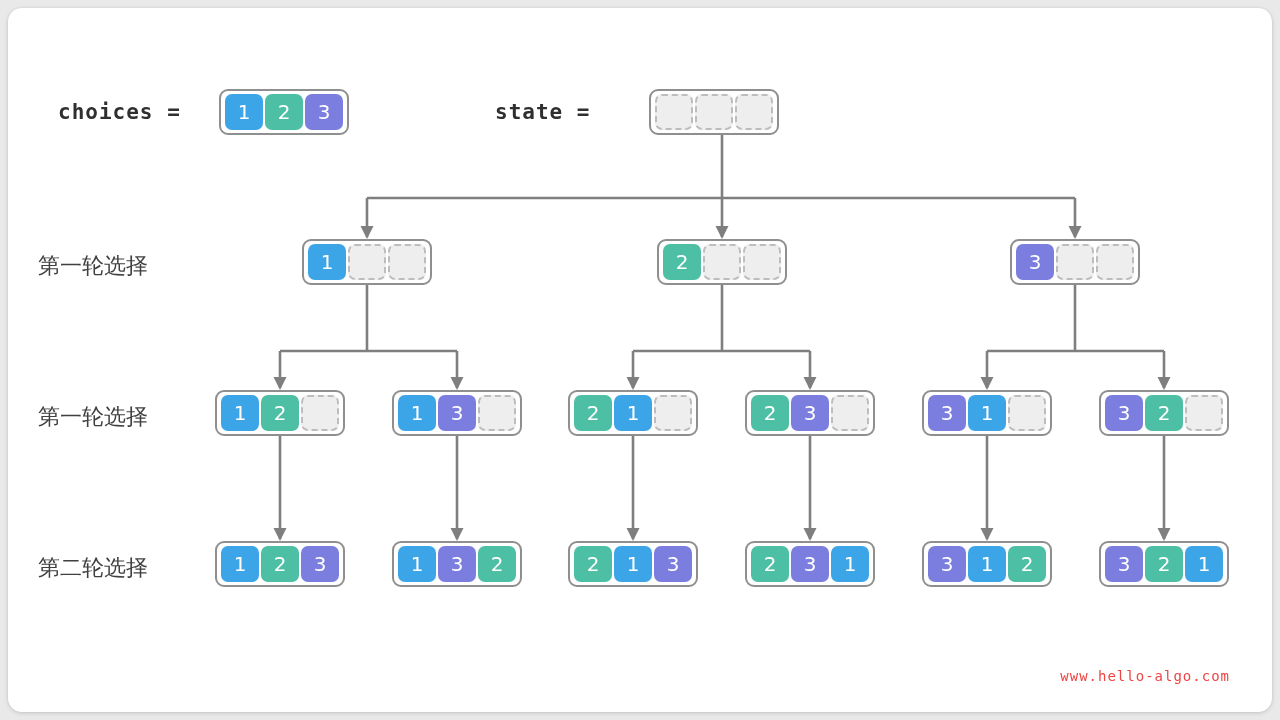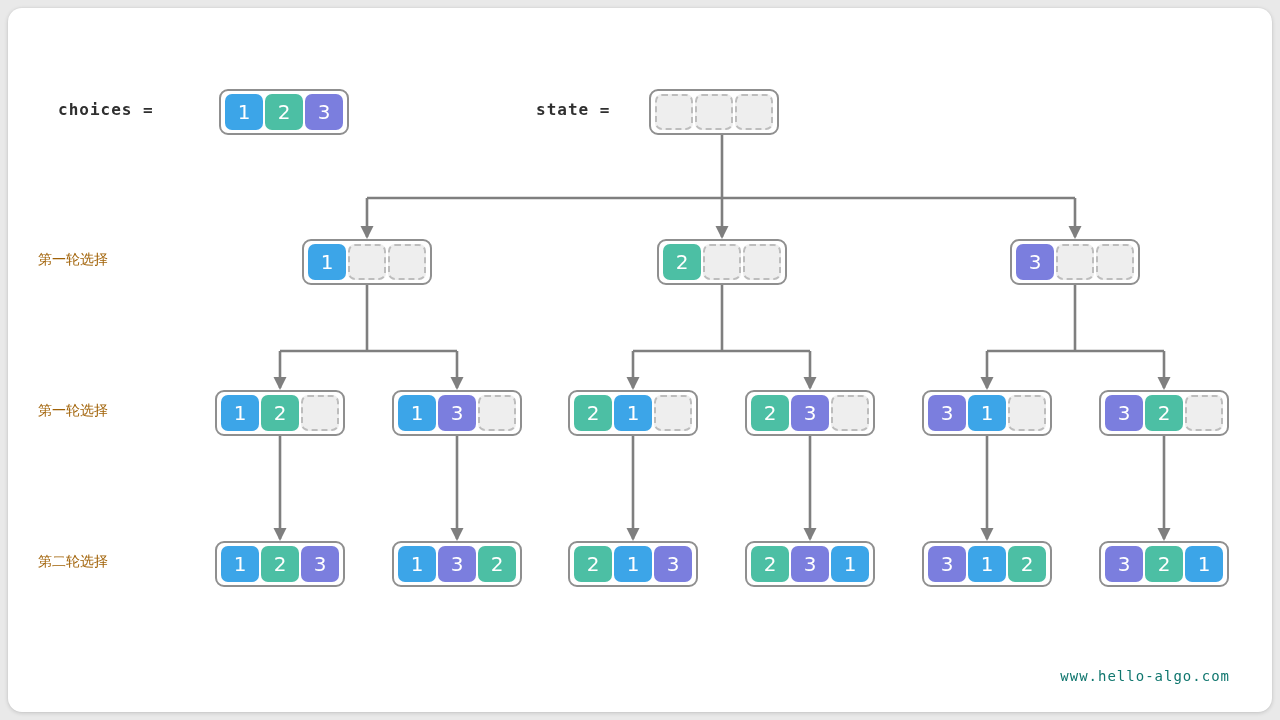--- a/index.html
+++ b/index.html
@@ -48,40 +48,40 @@
     left: 0; top: 0;
     width: 1264px;
     height: 704px;
     pointer-events: none;
   }
 
   
   .mono-label {
     position: absolute;
     font-family: "DejaVu Sans Mono", "Liberation Mono", monospace;
-    font-size: 16px;
+    font-size: 21px;
     font-weight: bold;
     color: #2f2f2f;
     white-space: nowrap;
     letter-spacing: 1px;
   }
   .row-label {
     position: absolute;
     font-family: Liberation Serif, serif;
-    font-size: 14px;
-    color: #a16207;
+    font-size: 22px;
+    color: #404040;
     white-space: nowrap;
   }
   #watermark {
     position: absolute;
     right: 42px;
     bottom: 28px;
     font-family: "DejaVu Sans Mono", "Liberation Mono", monospace;
     font-size: 14px;
-    color: #0f766e;
+    color: #ef4444;
     letter-spacing: 1px;
     white-space: nowrap;
     text-align: right;
   }
 
   
   .array-node {
     position: absolute;
     display: flex;
     align-items: center;
@@ -156,21 +156,21 @@
       </svg>
 
       <div class="mono-label" style="left:50px; top:92px;">choices =</div>
 
       <div class="array-node" id="choices-node" style="left:211px; top:81px;">
           <div class="cell v1">1</div>
           <div class="cell v2">2</div>
           <div class="cell v3">3</div>
         </div>
 
-      <div class="mono-label" style="left:487px; top:92px;margin-left:41px;">state =</div>
+      <div class="mono-label" style="left:487px; top:92px;">state =</div>
 
       <div class="array-node" id="state-node" style="left:641px; top:81px;">
           <div class="cell empty"></div>
           <div class="cell empty"></div>
           <div class="cell empty"></div>
         </div>
 
       <div class="row-label" style="left:30px; top:243px;">第一轮选择</div>
       <div class="row-label" style="left:30px; top:394px;">第一轮选择</div>
       <div class="row-label" style="left:30px; top:545px;">第二轮选择</div>

